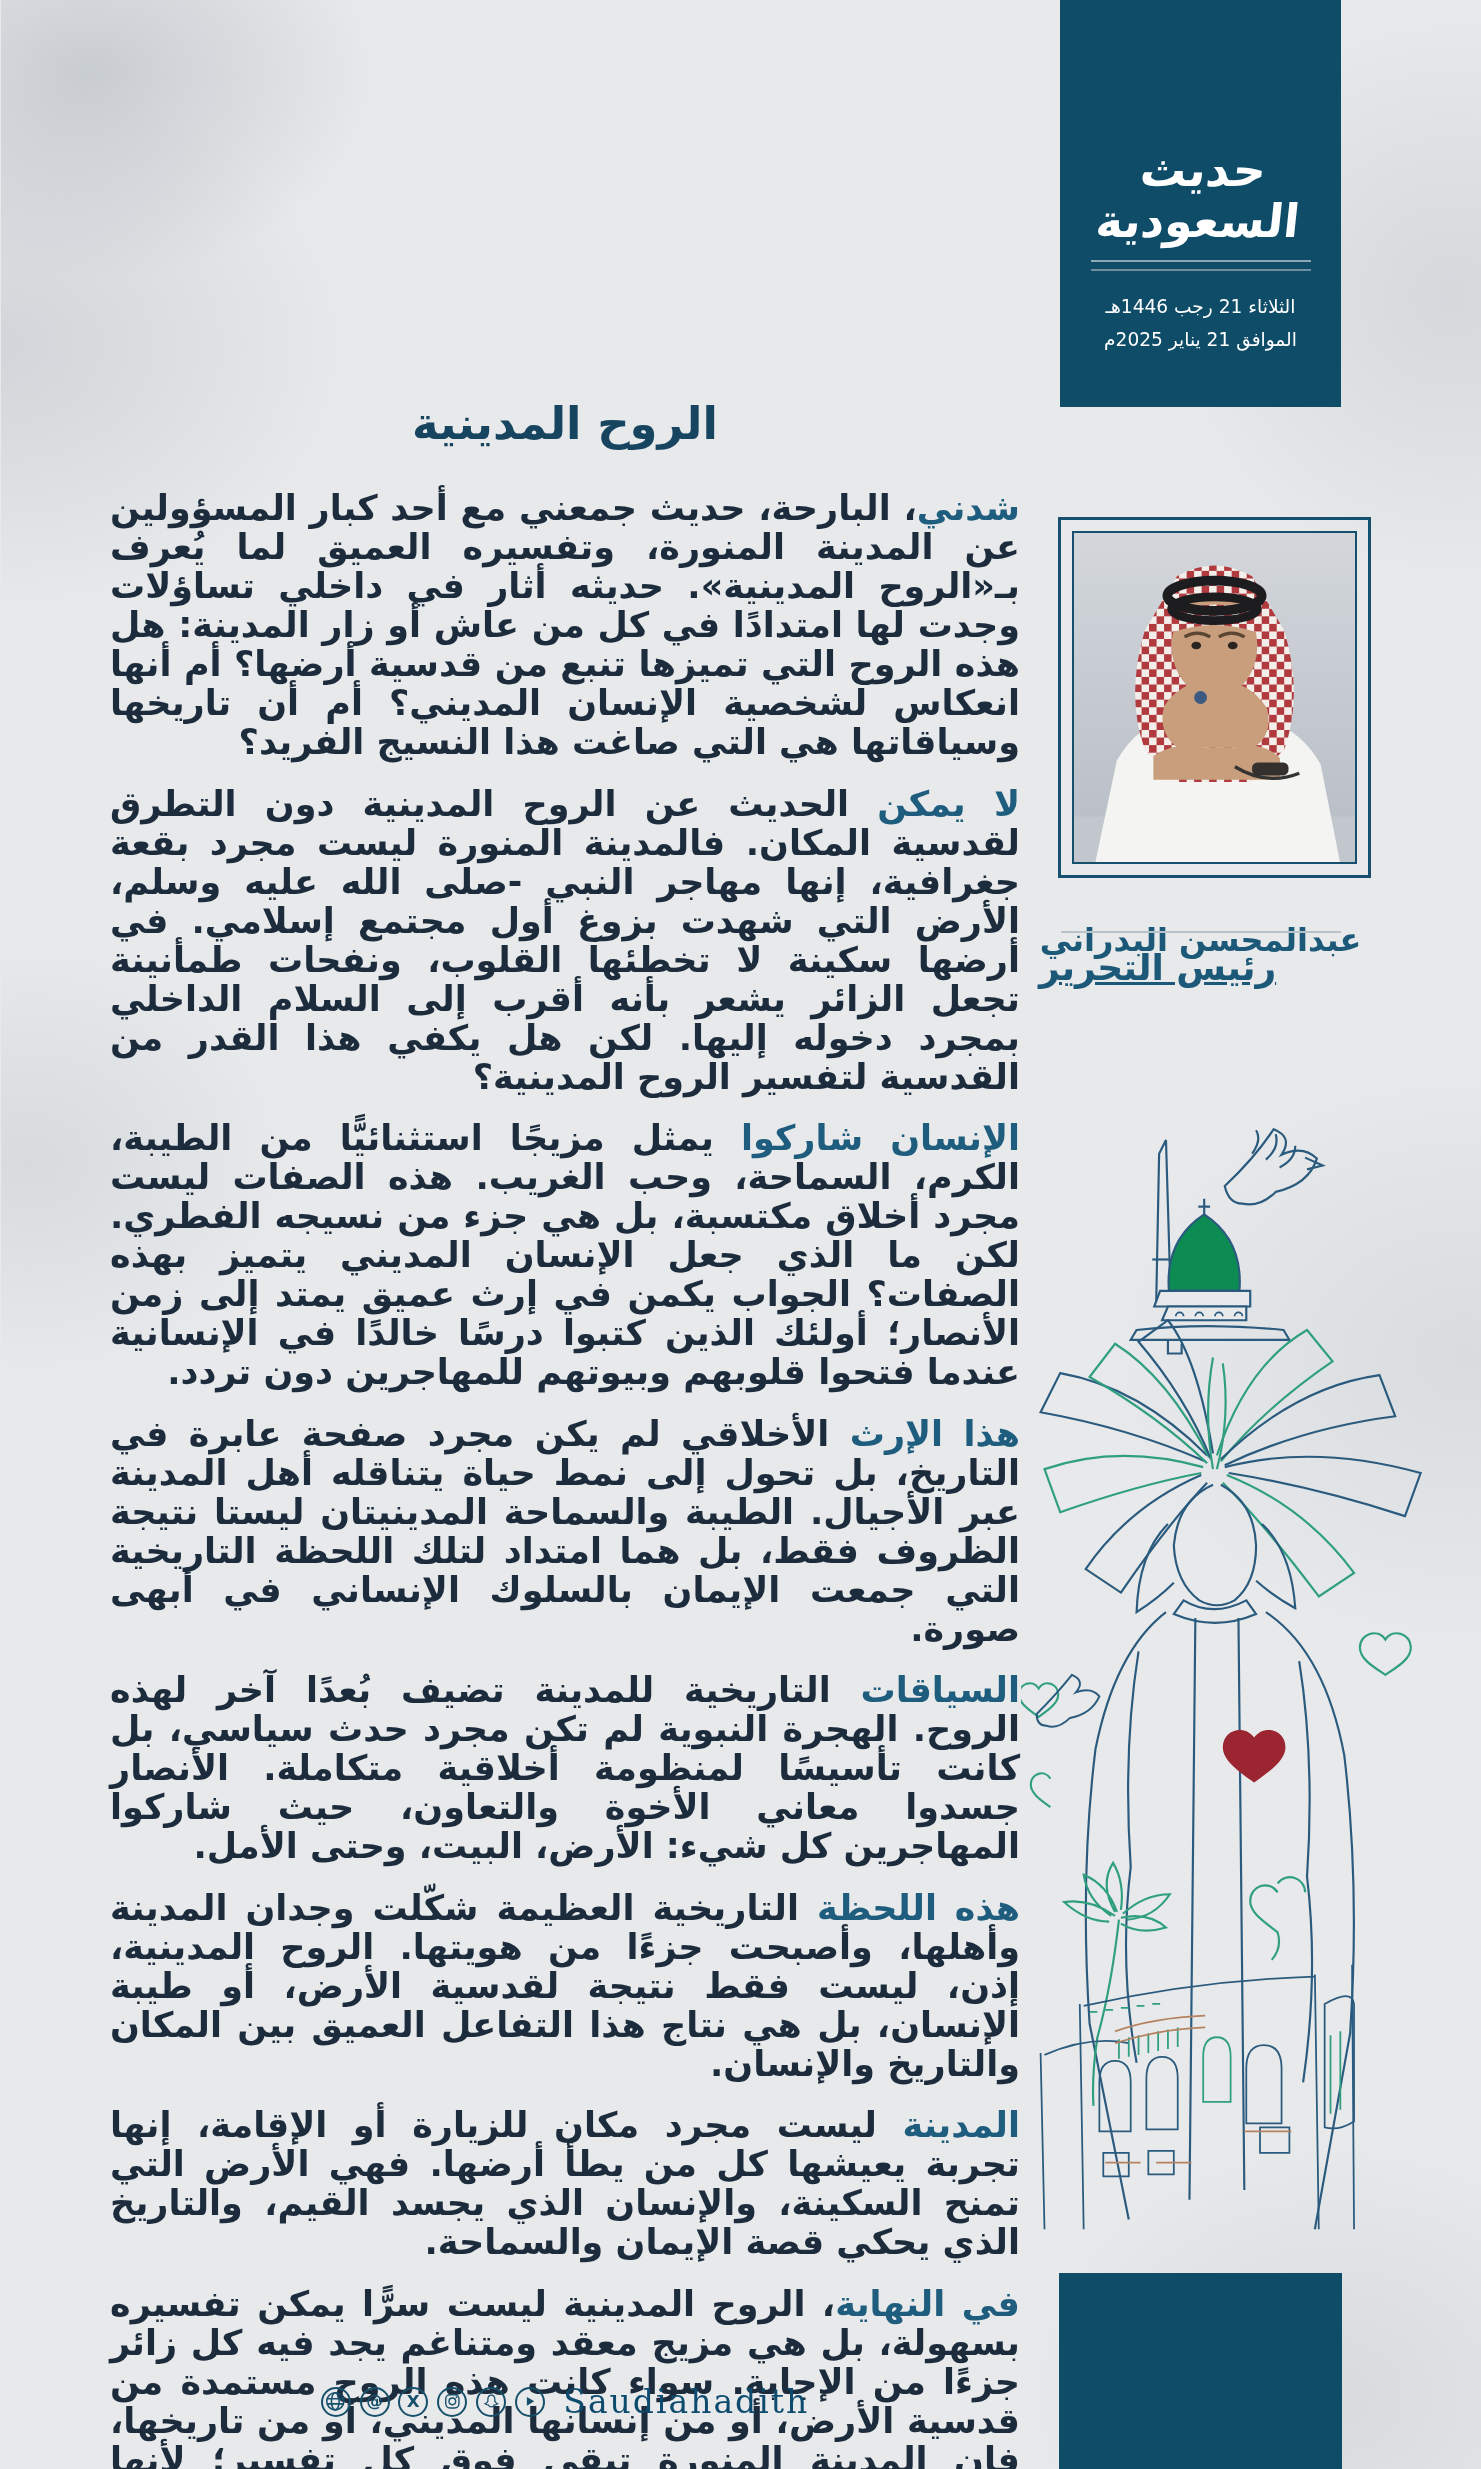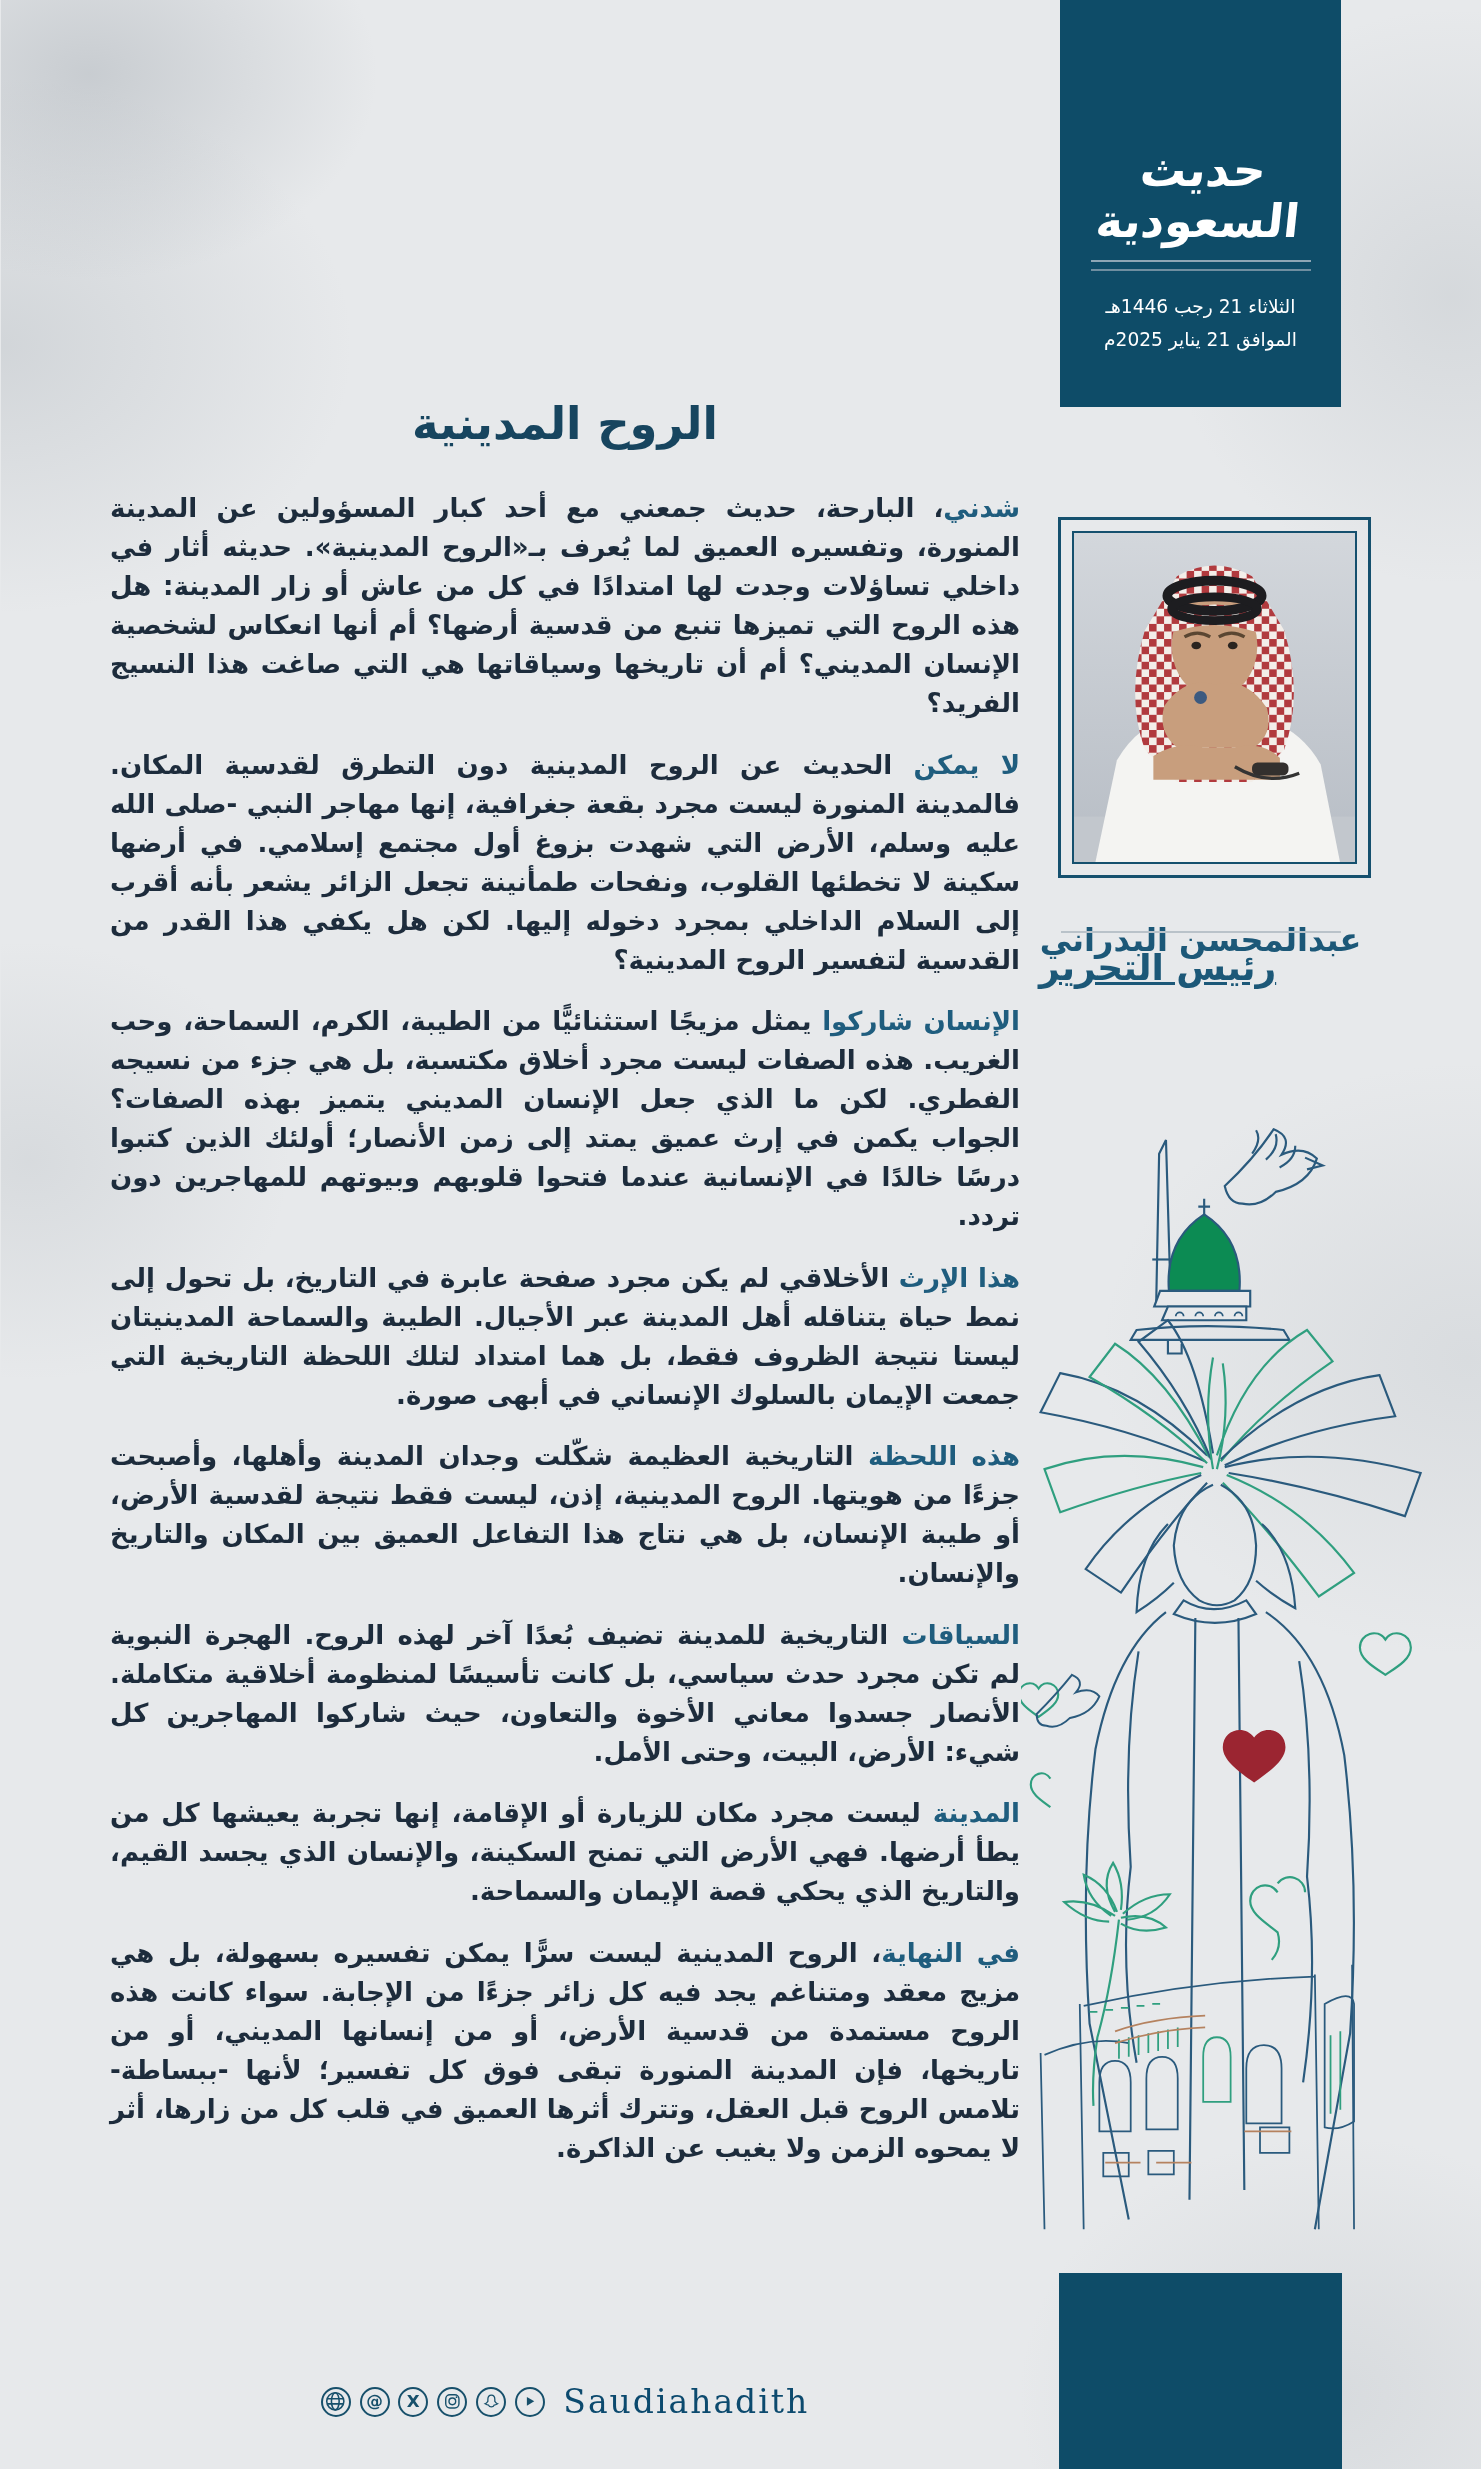--- a/index.html
+++ b/index.html
@@ -18,21 +18,21 @@
     background:#0e4c68;color:#fff;text-align:center;}
   .masthead .logo{margin-top:145px;font-size:46px;font-weight:bold;
     letter-spacing:-2px;transform:skewX(-6deg);line-height:1.1;}
   .masthead .logo-rule{width:220px;margin:13.7px auto 19.6px;height:6.9px;
     border-top:2.9px solid #8ea6b5;border-bottom:2px solid #6f8ea0;}
   .masthead .date{font-size:18.6px;line-height:33px;font-weight:500;}
   
   .article{position:absolute;left:110px;top:394px;width:910px;}
   .article h1{margin:0 0 36px;text-align:center;font-size:45px;line-height:59px;
     color:#17455f;font-weight:bold;}
-  .article p{margin:0 0 22.5px;font-size:26px;line-height:39px;color:#1d2c3c;
+  .article p{margin:0 0 22.5px;font-size:35px;line-height:39px;color:#1d2c3c;
     font-weight:bold;text-align:justify;}
   .lead{color:#1f5d7e;}
   
   .portrait-frame{position:absolute;left:1058px;top:517px;width:285px;height:333px;
     border:3.9px solid #15506e;padding:10.8px;}
   .portrait-frame svg{display:block;width:100%;height:100%;border:2.9px solid #15506e;box-sizing:border-box;}
   .author-name{position:absolute;left:1039px;top:921px;width:323px;text-align:center;
     font-size:32px;font-weight:bold;color:#1c5878;}
   .author-rule{position:absolute;left:1061px;top:931px;width:280px;height:0;
     border-top:2px solid #b9c2c9;}
@@ -63,22 +63,22 @@
   <div class="date">الثلاثاء 21 رجب 1446هـ</div>
   <div class="date">الموافق 21 يناير 2025م</div>
 </div>
 
 <div class="article">
   <h1>الروح المدينية</h1>
   <p><span class="lead">شدني</span><span>، البارحة، حديث جمعني مع أحد كبار المسؤولين عن المدينة المنورة، وتفسيره العميق لما يُعرف بـ«الروح المدينية». حديثه أثار في داخلي تساؤلات وجدت لها امتدادًا في كل من عاش أو زار المدينة: هل هذه الروح التي تميزها تنبع من قدسية أرضها؟ أم أنها انعكاس لشخصية الإنسان المديني؟ أم أن تاريخها وسياقاتها هي التي صاغت هذا النسيج الفريد؟</span></p>
   <p><span class="lead">لا يمكن</span><span> الحديث عن الروح المدينية دون التطرق لقدسية المكان. فالمدينة المنورة ليست مجرد بقعة جغرافية، إنها مهاجر النبي -صلى الله عليه وسلم، الأرض التي شهدت بزوغ أول مجتمع إسلامي. في أرضها سكينة لا تخطئها القلوب، ونفحات طمأنينة تجعل الزائر يشعر بأنه أقرب إلى السلام الداخلي بمجرد دخوله إليها. لكن هل يكفي هذا القدر من القدسية لتفسير الروح المدينية؟</span></p>
   <p><span class="lead">الإنسان شاركوا</span><span> يمثل مزيجًا استثنائيًّا من الطيبة، الكرم، السماحة، وحب الغريب. هذه الصفات ليست مجرد أخلاق مكتسبة، بل هي جزء من نسيجه الفطري. لكن ما الذي جعل الإنسان المديني يتميز بهذه الصفات؟ الجواب يكمن في إرث عميق يمتد إلى زمن الأنصار؛ أولئك الذين كتبوا درسًا خالدًا في الإنسانية عندما فتحوا قلوبهم وبيوتهم للمهاجرين دون تردد.</span></p>
   <p><span class="lead">هذا الإرث</span><span> الأخلاقي لم يكن مجرد صفحة عابرة في التاريخ، بل تحول إلى نمط حياة يتناقله أهل المدينة عبر الأجيال. الطيبة والسماحة المدينيتان ليستا نتيجة الظروف فقط، بل هما امتداد لتلك اللحظة التاريخية التي جمعت الإيمان بالسلوك الإنساني في أبهى صورة.</span></p>
+  <p><span class="lead">السياقات</span><span> التاريخية للمدينة تضيف بُعدًا آخر لهذه الروح. الهجرة النبوية لم تكن مجرد حدث سياسي، بل كانت تأسيسًا لمنظومة أخلاقية متكاملة. الأنصار جسدوا معاني الأخوة والتعاون، حيث شاركوا المهاجرين كل شيء: الأرض، البيت، وحتى الأمل.</span></p>
   <p><span class="lead">هذه اللحظة</span><span> التاريخية العظيمة شكّلت وجدان المدينة وأهلها، وأصبحت جزءًا من هويتها. الروح المدينية، إذن، ليست فقط نتيجة لقدسية الأرض، أو طيبة الإنسان، بل هي نتاج هذا التفاعل العميق بين المكان والتاريخ والإنسان.</span></p>
-  <p><span class="lead">السياقات</span><span> التاريخية للمدينة تضيف بُعدًا آخر لهذه الروح. الهجرة النبوية لم تكن مجرد حدث سياسي، بل كانت تأسيسًا لمنظومة أخلاقية متكاملة. الأنصار جسدوا معاني الأخوة والتعاون، حيث شاركوا المهاجرين كل شيء: الأرض، البيت، وحتى الأمل.</span></p>
   <p><span class="lead">المدينة</span><span> ليست مجرد مكان للزيارة أو الإقامة، إنها تجربة يعيشها كل من يطأ أرضها. فهي الأرض التي تمنح السكينة، والإنسان الذي يجسد القيم، والتاريخ الذي يحكي قصة الإيمان والسماحة.</span></p>
   <p><span class="lead">في النهاية</span><span>، الروح المدينية ليست سرًّا يمكن تفسيره بسهولة، بل هي مزيج معقد ومتناغم يجد فيه كل زائر جزءًا من الإجابة. سواء كانت هذه الروح مستمدة من قدسية الأرض، أو من إنسانها المديني، أو من تاريخها، فإن المدينة المنورة تبقى فوق كل تفسير؛ لأنها -ببساطة- تلامس الروح قبل العقل، وتترك أثرها العميق في قلب كل من زارها، أثر لا يمحوه الزمن ولا يغيب عن الذاكرة.</span></p>
 </div>
 
 <div class="portrait-frame">
   <svg viewBox="0 0 262 304" preserveAspectRatio="none">
     <defs>
       <linearGradient id="pbg" x1="0" y1="0" x2="0" y2="1">
         <stop offset="0" stop-color="#d3d7dc"></stop>
           <stop offset="1" stop-color="#b7bdc5"></stop>

